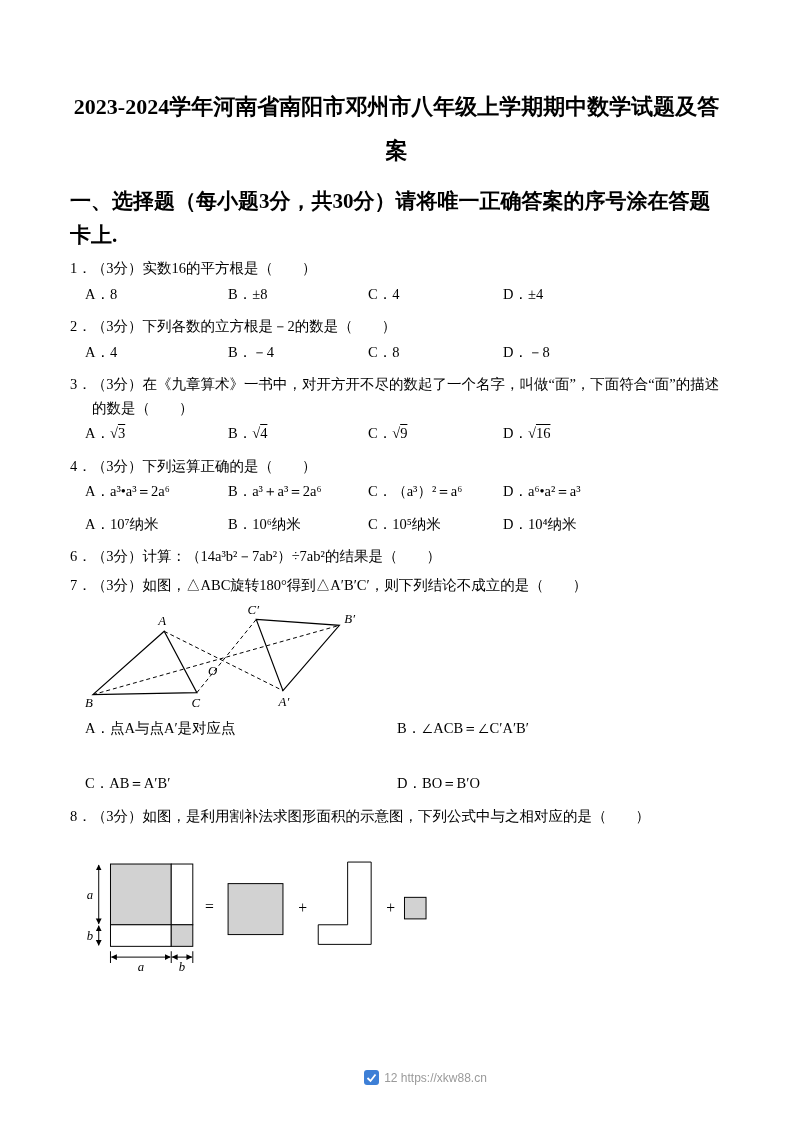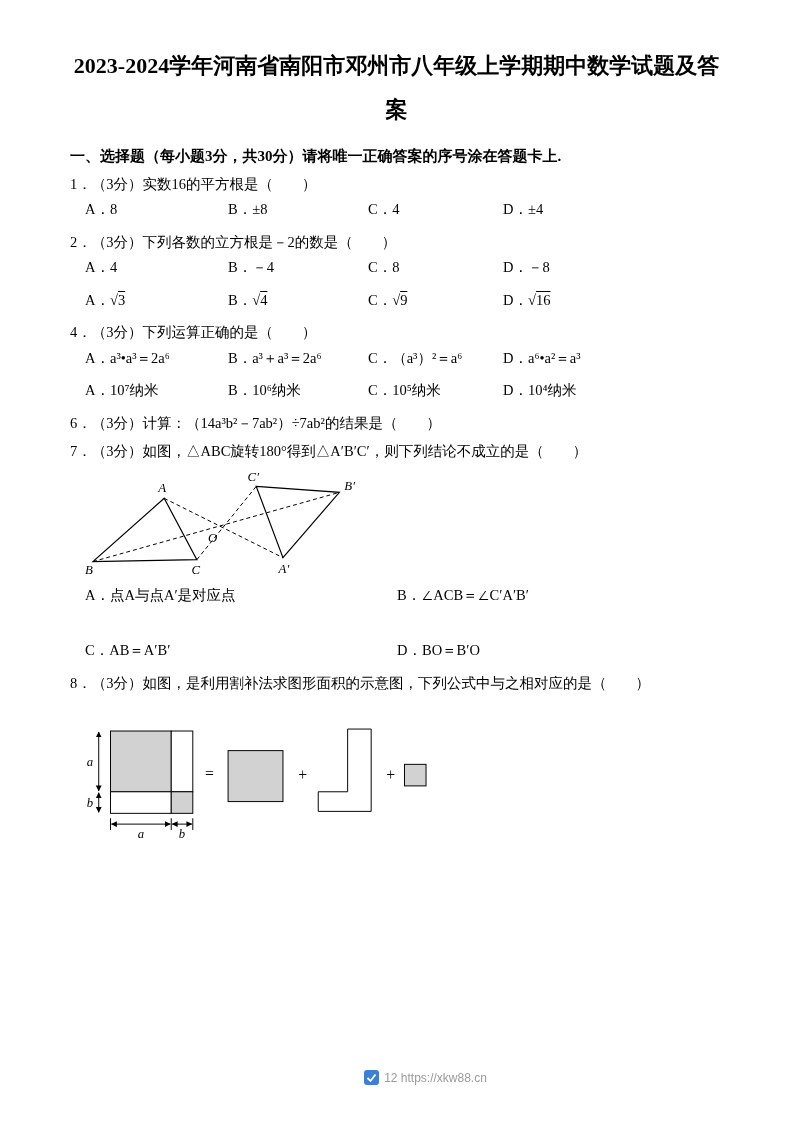--- a/index.html
+++ b/index.html
@@ -1,32 +1,32 @@
 <!DOCTYPE html>
 <html lang="zh"><head>
 <meta charset="utf-8">
 <style>
   html,body { margin:0; padding:0; background:#fff; }
   .page {
     position: relative;
     width: 793px; height: 1122px;
     box-sizing: border-box;
-    padding: 44px 70px 0 70px;
+    padding: 85px 70px 0 70px;
     background: #fff;
     font-family: "Liberation Serif", serif;
     color: #000;
     overflow: hidden;
   }
   .title {
     font-size: 22px; font-weight: 700;
     line-height: 44px; text-align: center;
     margin: 0 0 12px 0;
   }
   .section-header {
-    font-size: 15px; font-weight: 700;
+    font-size: 21px; font-weight: 700;
     line-height: 1.6; margin: 0 0 4px 0;
   }
   .question { font-size: 14.5px; }
   .q-text {
     margin: 5px 0 2px 0;
     padding-left: 22px; text-indent: -22px;
     line-height: 1.62;
   }
   .options {
     display: grid;
@@ -76,20 +76,21 @@
     <div class="q-text">2．（3分）下列各数的立方根是－2的数是（　　）</div>
     <div class="options">
       <span>A．4</span>
       <span>B．－4</span>
       <span>C．8</span>
       <span>D．－8</span>
     </div>
   </div>
 
   <div class="question">
+    <div class="q-text">3．（3分）在《九章算术》一书中，对开方开不尽的数起了一个名字，叫做“面”，下面符合“面”的描述的数是（　　）</div>
     <div class="options">
       <span><span>A．</span><span>√</span><span class="radicand">3</span></span>
       <span><span>B．</span><span>√</span><span class="radicand">4</span></span>
       <span><span>C．</span><span>√</span><span class="radicand">9</span></span>
       <span><span>D．</span><span>√</span><span class="radicand">16</span></span>
     </div>
   </div>
 
   <div class="question">
     <div class="q-text">4．（3分）下列运算正确的是（　　）</div>

